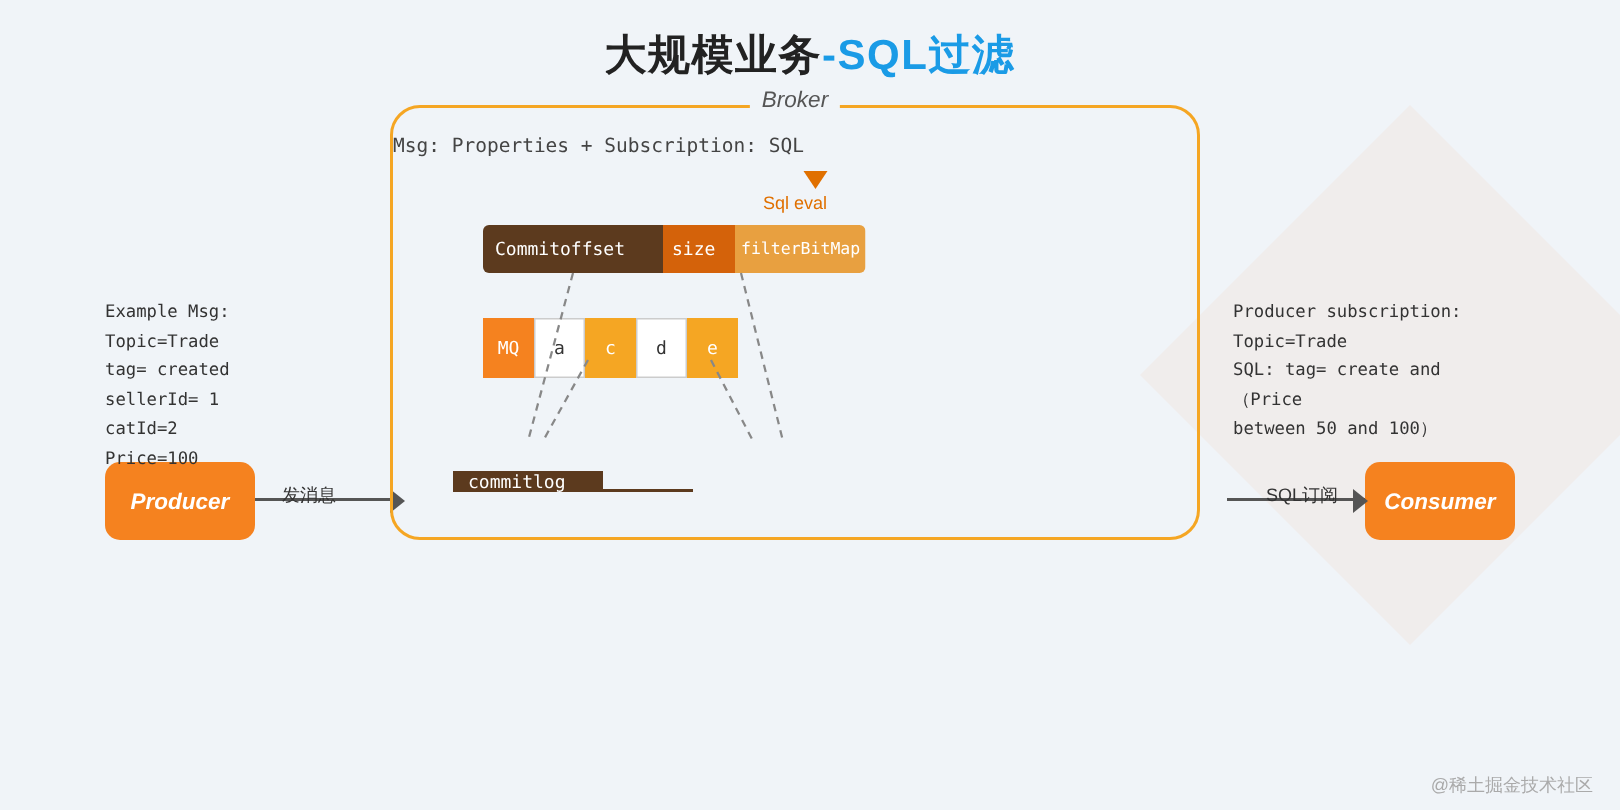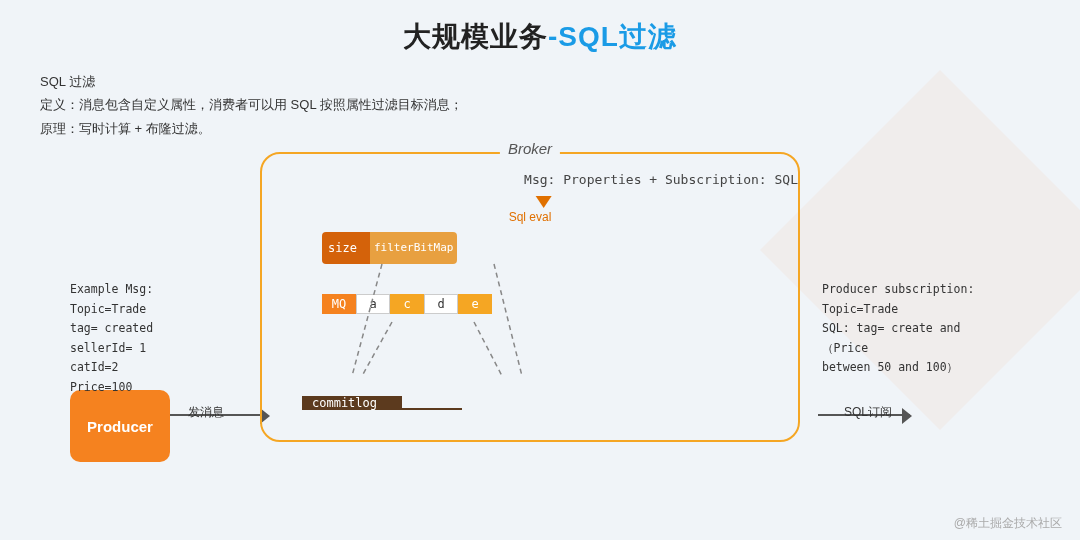--- a/index.html
+++ b/index.html
@@ -73,21 +73,21 @@
       color: #555;
       font-style: italic;
     }
 
     
     .msg-subscription {
       position: absolute;
       top: 18px;
       left: 0;
       width: 100%;
-      text-align: right;
+      text-align: left;
       font-size: 13px;
       color: #444;
       font-family: monospace;
     }
 
     
     .sql-eval {
       position: absolute;
       top: 42px;
       left: 50%;
@@ -157,21 +157,21 @@
       line-height: 1.1;
     }
 
     
     .mq-bar {
       position: absolute;
       top: 140px;
       left: 60px;
       display: flex;
       align-items: stretch;
-      height: 20px;
+      height: 40px;
     }
 
     .mq-cell {
       display: flex;
       align-items: center;
       justify-content: center;
       font-size: 12px;
       font-family: monospace;
       border: 1px solid #ccc;
       min-width: 34px;
@@ -228,30 +228,31 @@
       left: 0;
       width: 100%;
       height: 100%;
       pointer-events: none;
     }
 
     
     .producer-box, .consumer-box {
       position: absolute;
       width: 100px;
-      height: 72px;
+      height: 52px;
       background: #f5821f;
       border-radius: 10px;
       display: flex;
       align-items: center;
       justify-content: center;
       font-size: 15px;
       font-weight: bold;
       color: #fff;
       top: 238px;
+      font-style: italic;
     }
 
     .producer-box { left: 30px; }
     .consumer-box { right: 30px; }
 
     
     .fasong-label {
       position: absolute;
       top: 252px;
       left: 148px;
@@ -317,32 +318,30 @@
   <path d="M200 20 L380 200 L200 380 L20 200 Z" fill="#f5821f"></path>
   <path d="M200 60 L340 200 L200 340 L60 200 Z" fill="#f5821f"></path>
 </svg>
 
 <div class="content">
 
   <div class="title">
     <span>大规模业务</span><span class="sql">-SQL过滤</span>
   </div>
 
-  <div class="desc-block">
-    <p>SQL 过滤</p>
-    <p>定义：消息包含自定义属性，消费者可以用 SQL 按照属性过滤目标消息；</p>
-    <p>原理：写时计算 + 布隆过滤。</p>
-  </div>
 
   <div class="diagram">
 
     <div class="producer-box">
       <span>Producer</span>
     </div>
 
+    <div class="consumer-box">
+      <span>Consumer</span>
+    </div>
 
     <div style="position:absolute;top:262px;left:130px;width:92px;height:2px;background:#555;"></div>
 
     <div style="position:absolute;top:256px;left:220px;width:0;height:0;border-top:8px solid transparent;border-bottom:8px solid transparent;border-left:10px solid #555;"></div>
 
     <div style="position:absolute;top:262px;right:130px;width:92px;height:2px;background:#555;"></div>
 
     <div style="position:absolute;top:256px;right:128px;width:0;height:0;border-top:8px solid transparent;border-bottom:8px solid transparent;border-left:10px solid #555;"></div>
 
     <div class="fasong-label">
@@ -377,20 +376,23 @@
       <div class="msg-subscription">
         <span>Msg: Properties   +    Subscription: SQL</span>
       </div>
 
       <div class="sql-eval">
         <div class="arrow-down"></div>
         <span>Sql eval</span>
       </div>
 
       <div class="commitoffset-bar">
+        <div class="bar-dark-brown">
+          <span>Commitoffset</span>
+        </div>
         <div class="bar-orange-light">
           <span>size</span>
         </div>
         <div class="bar-orange-filter">
           <span>filterBitMap</span>
         </div>
       </div>
 
       <div class="mq-bar">
         <div class="mq-cell mq-orange">

